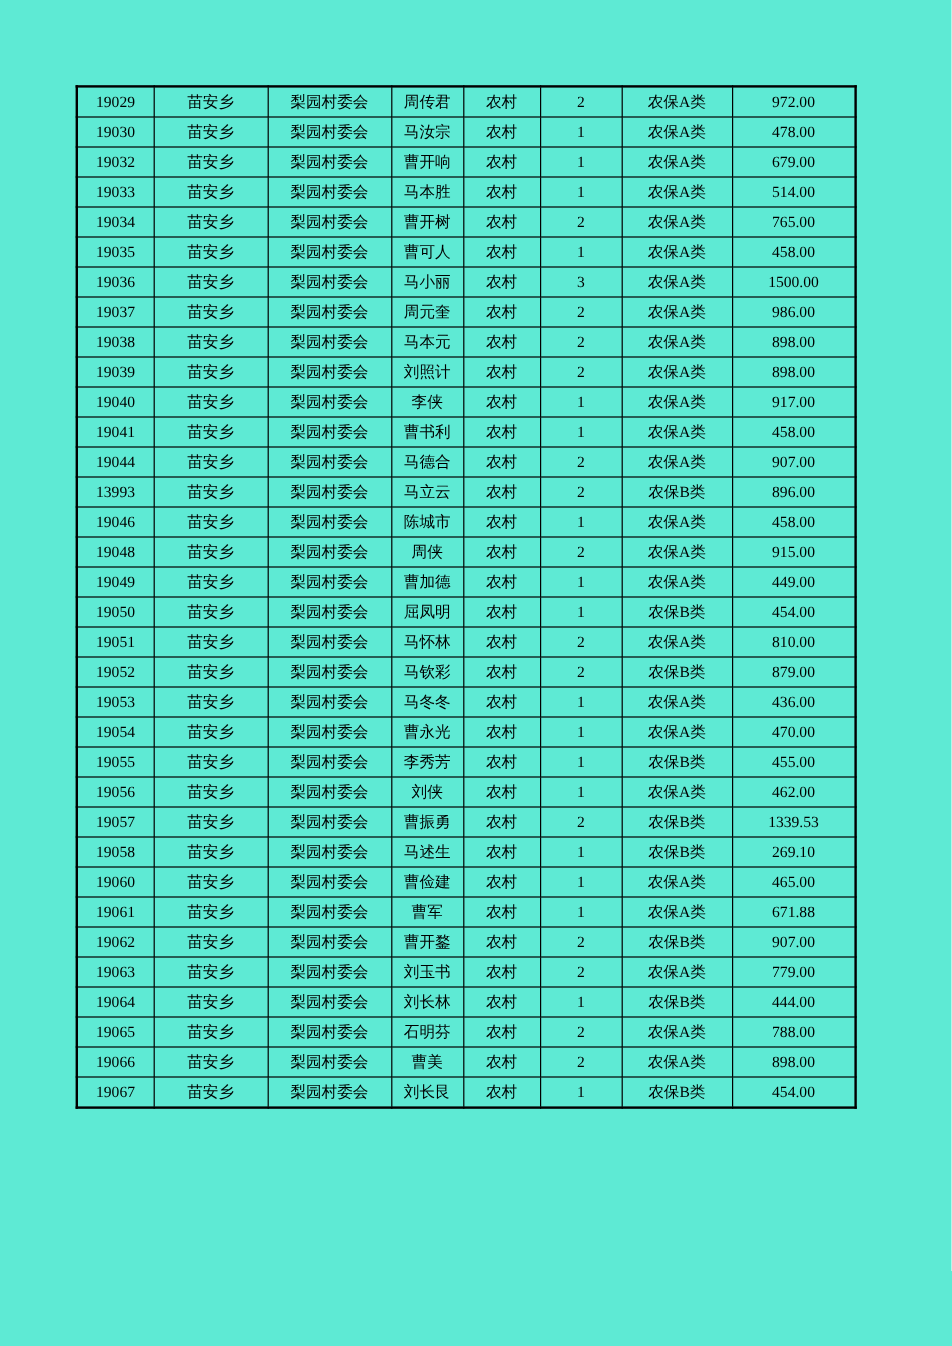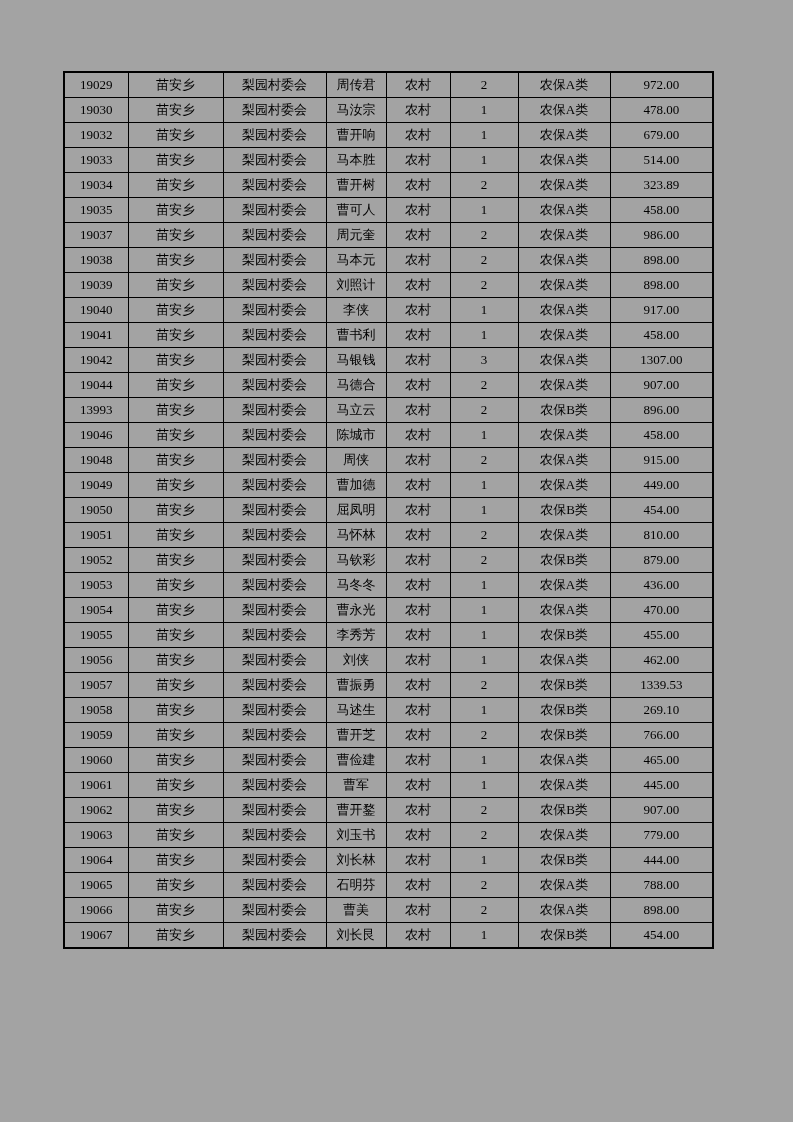--- a/index.html
+++ b/index.html
@@ -4,21 +4,21 @@
 <style>
   html, body {
     margin: 0;
     padding: 0;
     background: #ffffff;
   }
   .page {
     position: relative;
     width: 793px;
     height: 1122px;
-    background: #a3a3a3;
+    background: #5eead4;
     overflow: hidden;
     font-family: "Liberation Serif", "DejaVu Serif", serif;
   }
   table.roster {
     position: absolute;
     left: 63px;
     top: 71px;
     width: 649px;
     border-collapse: collapse;
     table-layout: fixed;
@@ -107,34 +107,44 @@
   </tr>
 
   <tr>
     <td>19034</td>
     <td>苗安乡</td>
     <td>梨园村委会</td>
     <td>曹开树</td>
     <td>农村</td>
     <td>2</td>
     <td>农保A类</td>
-    <td>323.89</td>
+    <td>765.00</td>
   </tr>
 
   <tr>
     <td>19035</td>
     <td>苗安乡</td>
     <td>梨园村委会</td>
     <td>曹可人</td>
     <td>农村</td>
     <td>1</td>
     <td>农保A类</td>
     <td>458.00</td>
   </tr>
 
+  <tr>
+    <td>19036</td>
+    <td>苗安乡</td>
+    <td>梨园村委会</td>
+    <td>马小丽</td>
+    <td>农村</td>
+    <td>3</td>
+    <td>农保A类</td>
+    <td>1500.00</td>
+  </tr>
 
   <tr>
     <td>19037</td>
     <td>苗安乡</td>
     <td>梨园村委会</td>
     <td>周元奎</td>
     <td>农村</td>
     <td>2</td>
     <td>农保A类</td>
     <td>986.00</td>
@@ -177,30 +187,20 @@
     <td>19041</td>
     <td>苗安乡</td>
     <td>梨园村委会</td>
     <td>曹书利</td>
     <td>农村</td>
     <td>1</td>
     <td>农保A类</td>
     <td>458.00</td>
   </tr>
 
-  <tr>
-    <td>19042</td>
-    <td>苗安乡</td>
-    <td>梨园村委会</td>
-    <td>马银钱</td>
-    <td>农村</td>
-    <td>3</td>
-    <td>农保A类</td>
-    <td>1307.00</td>
-  </tr>
 
 
   <tr>
     <td>19044</td>
     <td>苗安乡</td>
     <td>梨园村委会</td>
     <td>马德合</td>
     <td>农村</td>
     <td>2</td>
     <td>农保A类</td>
@@ -344,51 +344,41 @@
     <td>19058</td>
     <td>苗安乡</td>
     <td>梨园村委会</td>
     <td>马述生</td>
     <td>农村</td>
     <td>1</td>
     <td>农保B类</td>
     <td>269.10</td>
   </tr>
 
-  <tr>
-    <td>19059</td>
-    <td>苗安乡</td>
-    <td>梨园村委会</td>
-    <td>曹开芝</td>
-    <td>农村</td>
-    <td>2</td>
-    <td>农保B类</td>
-    <td>766.00</td>
-  </tr>
 
   <tr>
     <td>19060</td>
     <td>苗安乡</td>
     <td>梨园村委会</td>
     <td>曹俭建</td>
     <td>农村</td>
     <td>1</td>
     <td>农保A类</td>
     <td>465.00</td>
   </tr>
 
   <tr>
     <td>19061</td>
     <td>苗安乡</td>
     <td>梨园村委会</td>
     <td>曹军</td>
     <td>农村</td>
     <td>1</td>
     <td>农保A类</td>
-    <td>445.00</td>
+    <td>671.88</td>
   </tr>
 
   <tr>
     <td>19062</td>
     <td>苗安乡</td>
     <td>梨园村委会</td>
     <td>曹开鍪</td>
     <td>农村</td>
     <td>2</td>
     <td>农保B类</td>

